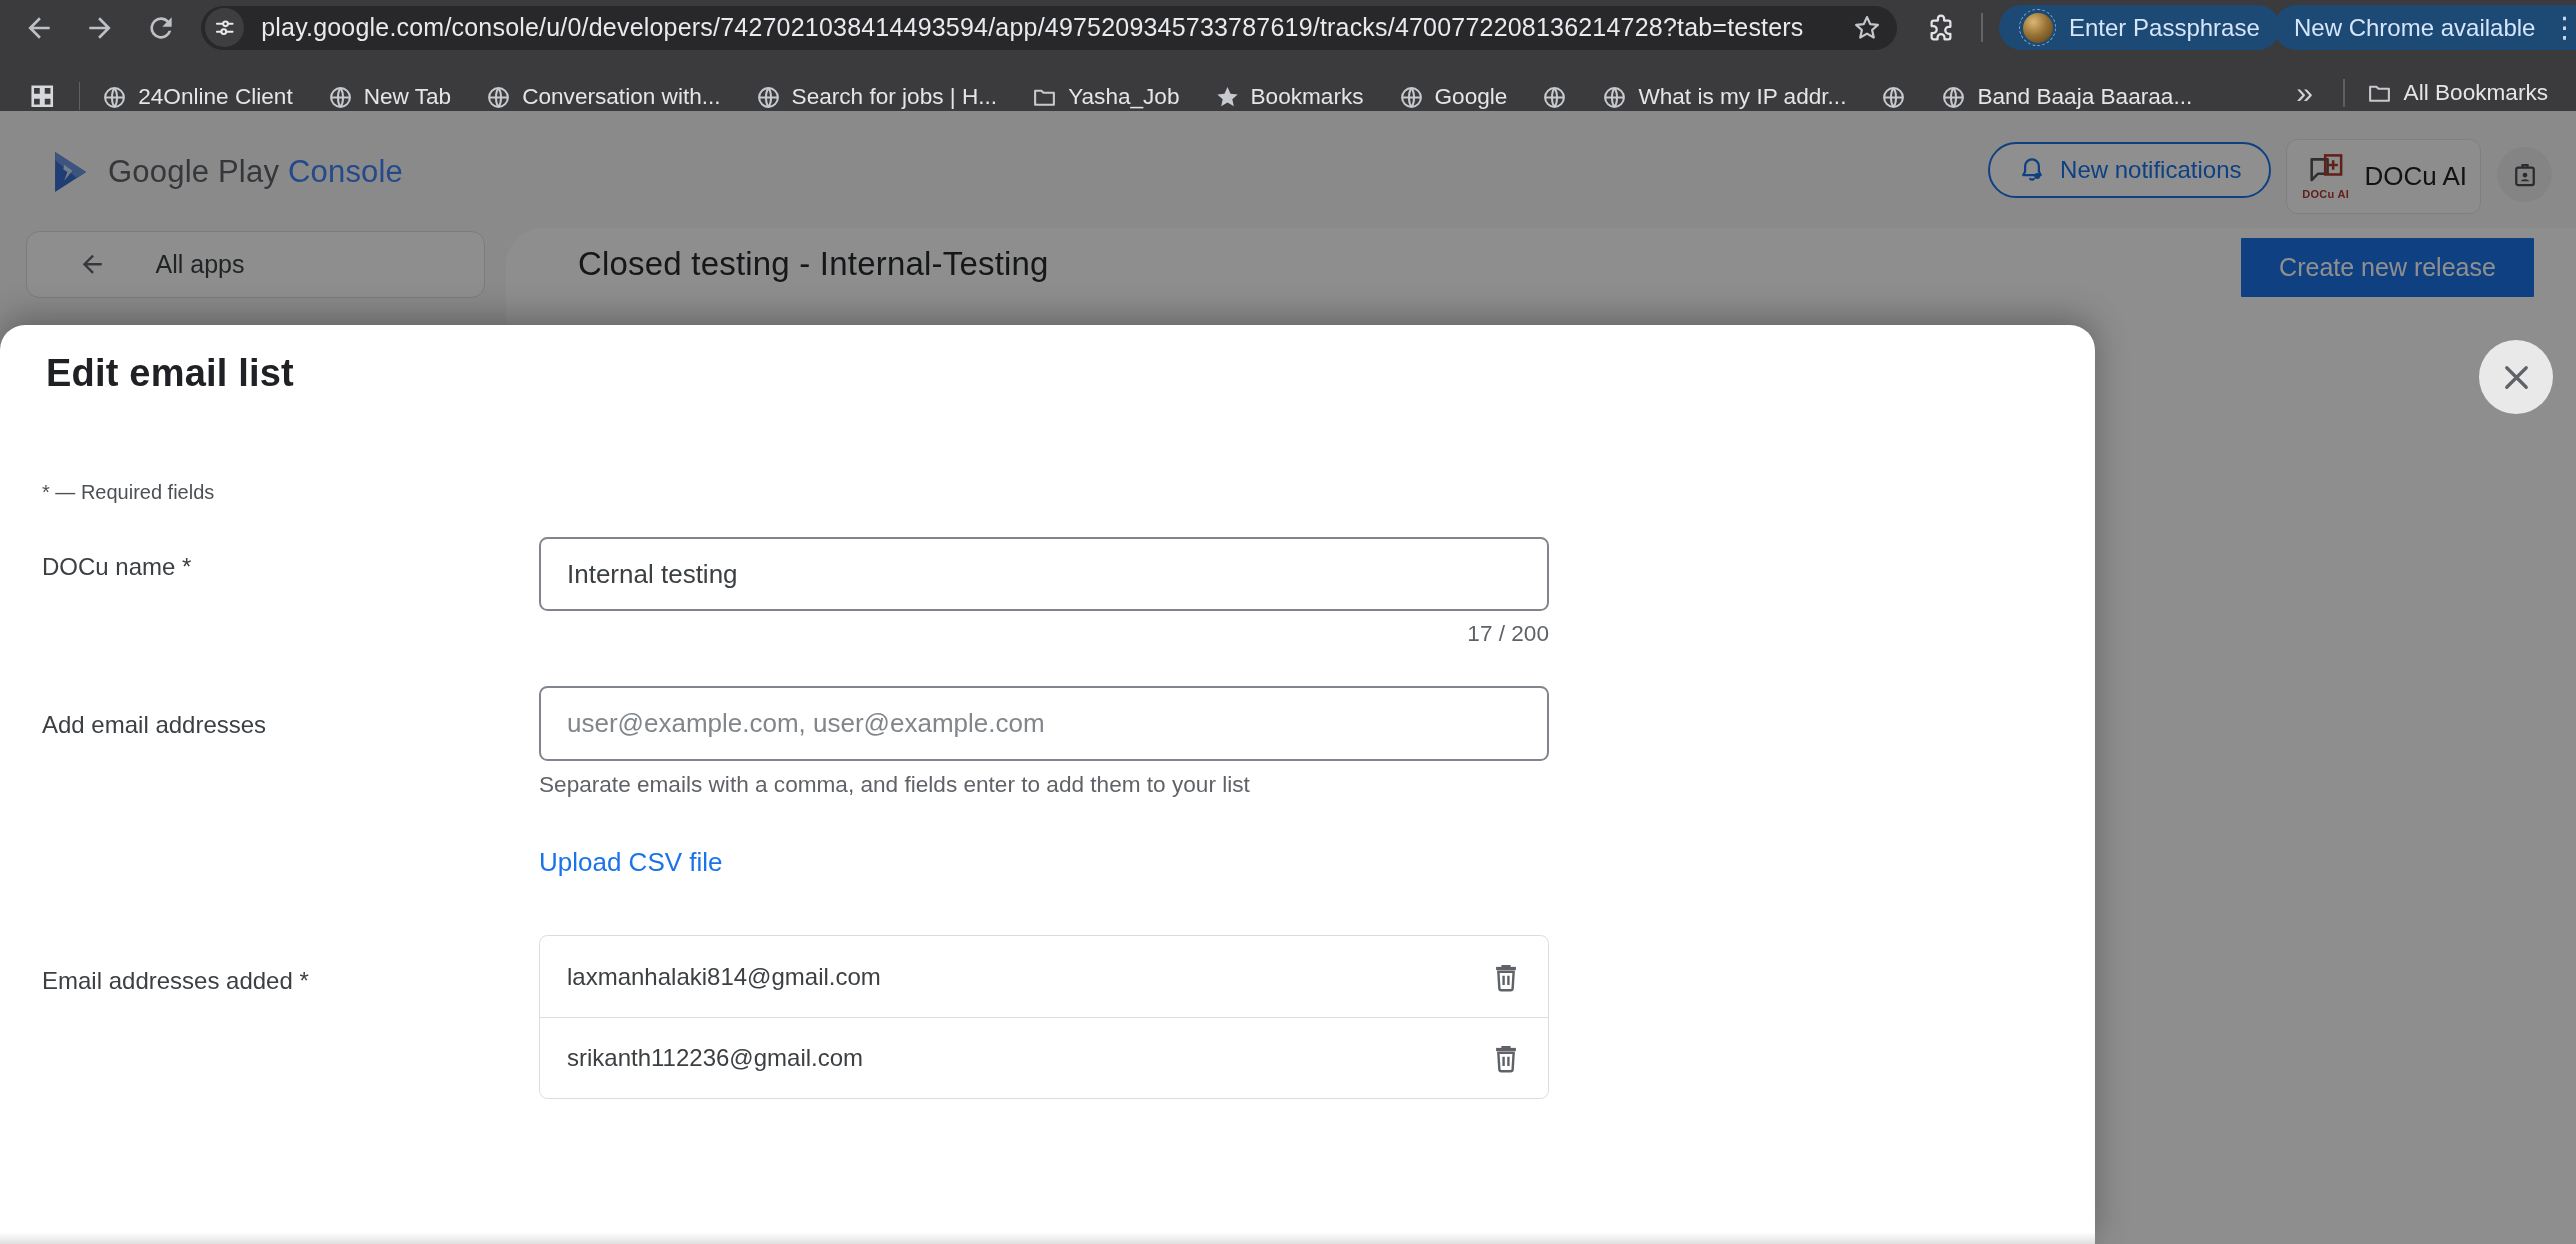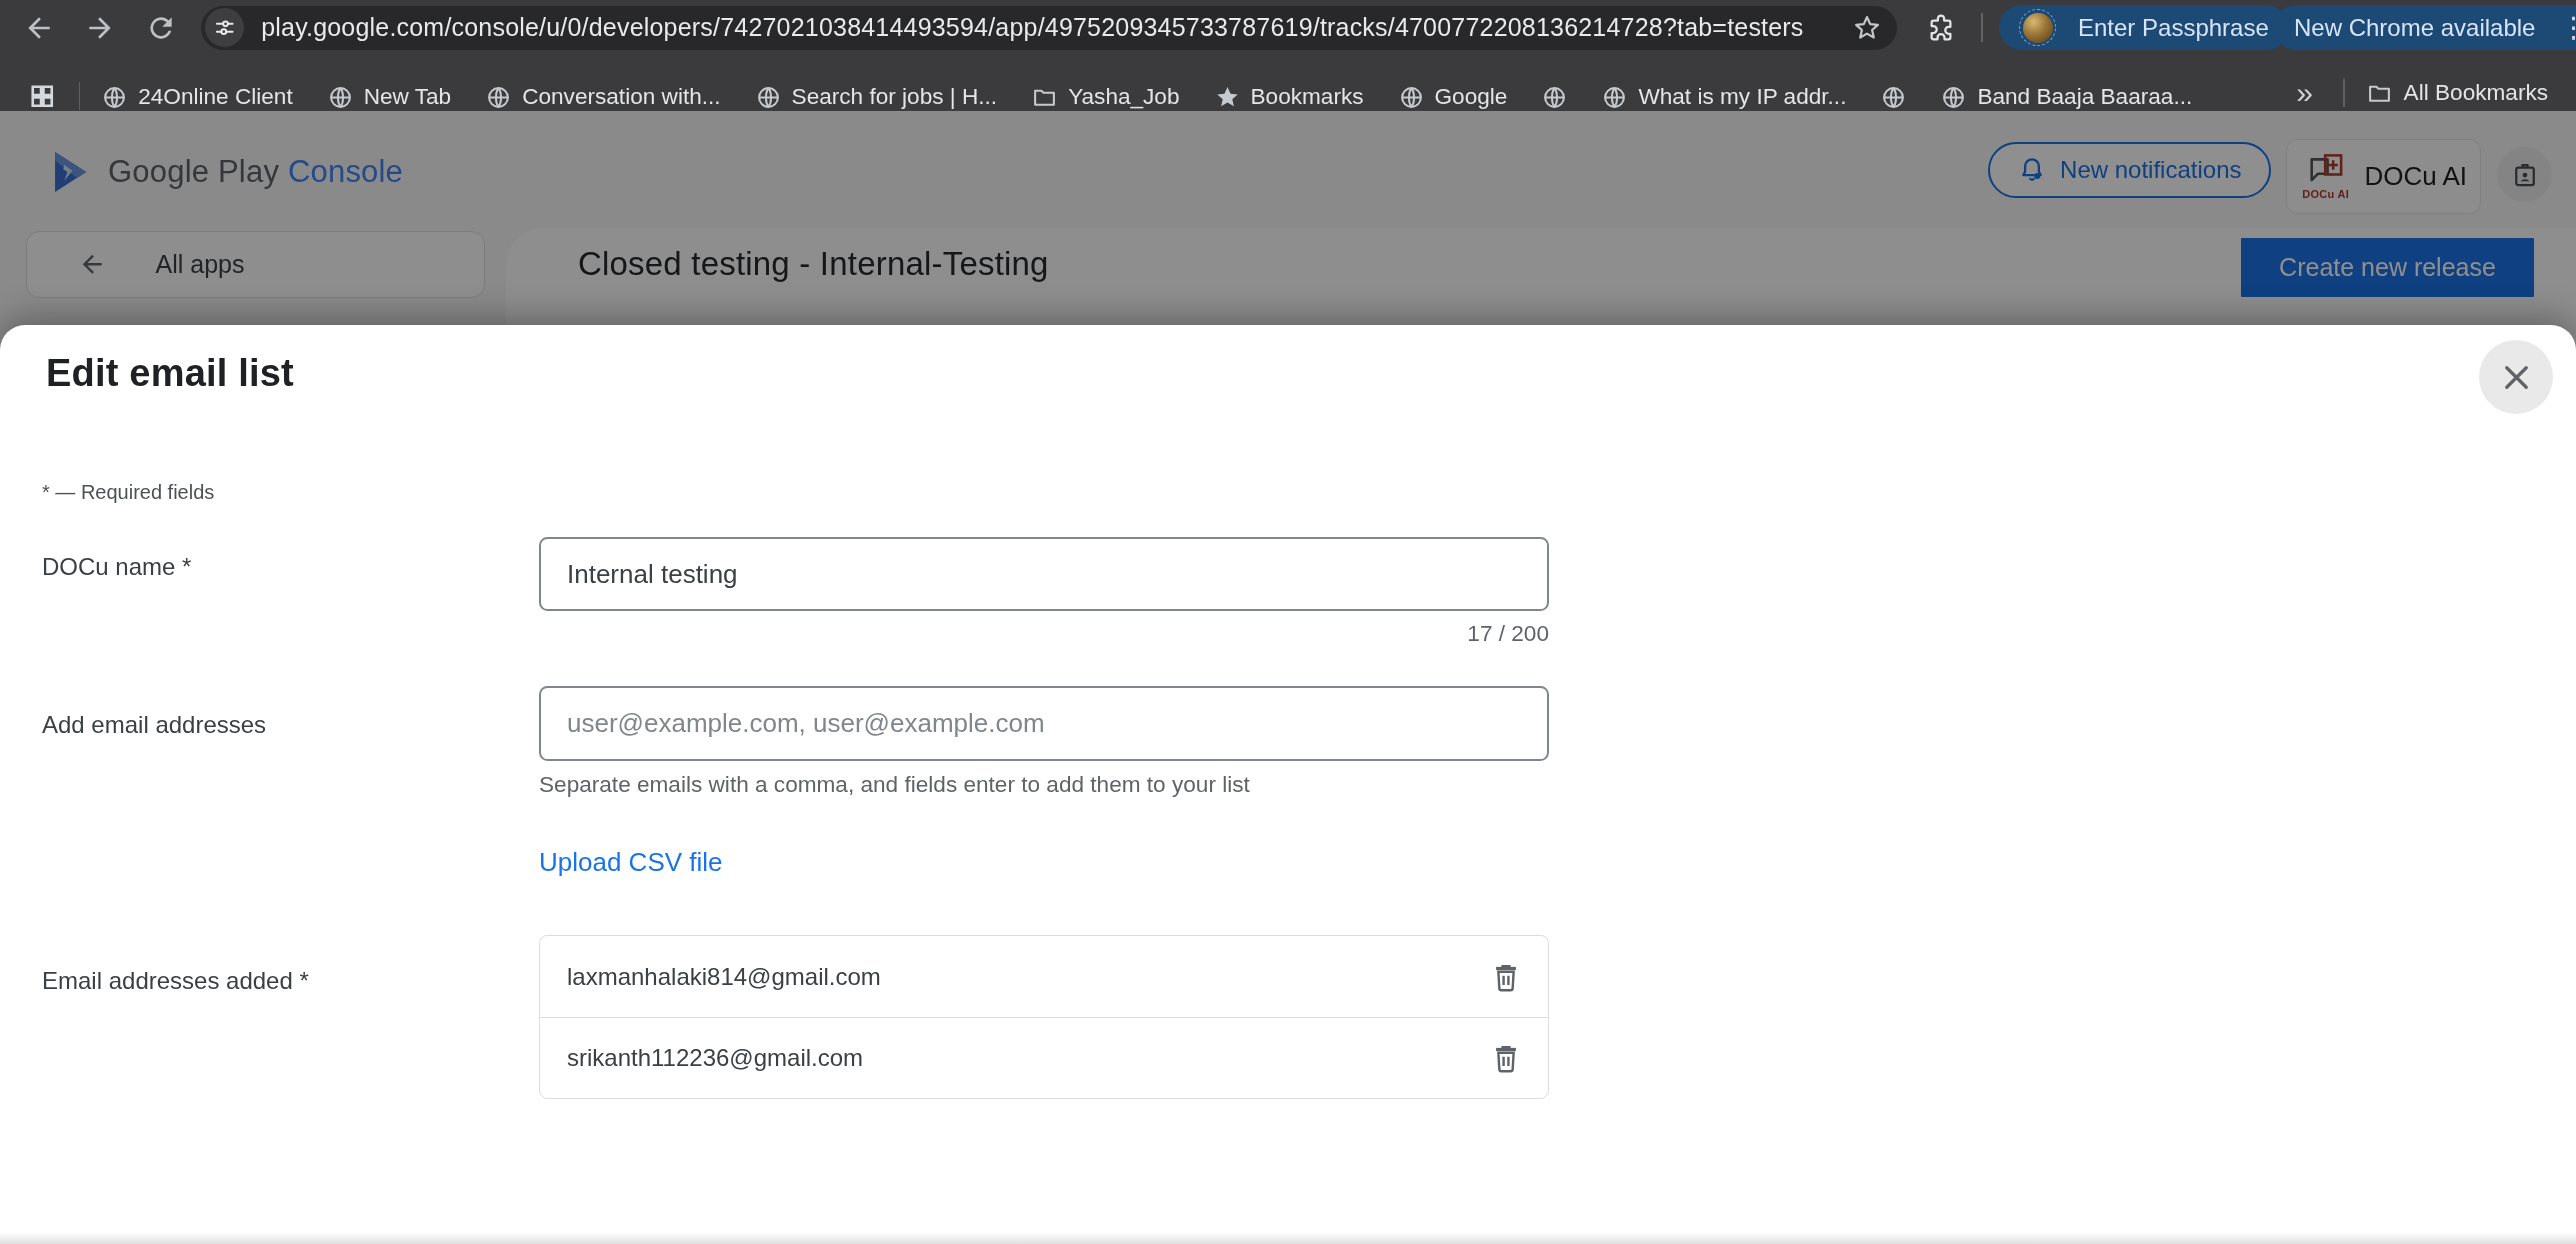--- a/index.html
+++ b/index.html
@@ -23,21 +23,21 @@
   .tune-circle svg { width:23.5px; height:23.5px; }
   .url-text { margin-left:17px; font-size:25px; color:#e8eaed; white-space:nowrap; overflow:hidden; flex:1; letter-spacing:0.2px; }
   .url-star { margin-right:15px; color:#c3c6cb; flex:0 0 auto; display:flex; }
   .url-star svg { width:30px; height:30px; }
 
   .puzzle-btn { position:absolute; left:1924px; top:11px; width:34px; height:34px; color:#e2e4e8; display:flex; align-items:center; justify-content:center; }
   .puzzle-btn svg { width:30px; height:30px; }
   .vdiv1 { position:absolute; left:1981px; top:13.4px; width:1.7px; height:28.5px; background:#636366; }
 
   .chip { position:absolute; top:5px; height:45px; border-radius:22.6px; background:#1d4a75;
-    display:flex; align-items:center; padding:0 20px; gap:22px; color:#d7e5fa; font-size:24px; white-space:nowrap; }
+    display:flex; align-items:center; padding:0 20px; gap:13px; color:#d7e5fa; font-size:24px; white-space:nowrap; }
   #passphrase-chip { left:1999px; }
   #newchrome-chip { left:2274px; }
   .pp-ring { border:1.7px dashed #85a9d3; border-radius:50%; padding:2.5px; display:inline-flex; }
   .pp-av { width:30px; height:30px; border-radius:50%;
     background:radial-gradient(circle at 35% 30%, #d9b873 0%, #9a7436 45%, #4e3816 100%); }
   .dots3 { font-size:28.5px; color:#c9d7ea; margin-left:1.7px; }
 
   .bm-row { position:absolute; top:55px; left:0; width:100%; height:55px; display:flex; align-items:flex-end; padding:0 28px; }
   .grid-ic { color:#d5d8dc; display:flex; }
   .grid-ic svg { width:28.5px; height:28.5px; }
@@ -82,21 +82,21 @@
 
   .page-title { position:absolute; left:578px; top:134px; font-size:33px; font-weight:500; color:#27292d; letter-spacing:0.2px; }
 
   .create-btn { position:absolute; left:2241px; top:127px; width:293px; height:59px; background:#1a73e8; border:none;
     border-radius:1px; color:#fff; font-size:25px; display:flex; align-items:center; justify-content:center;
     font-family:Liberation Sans, sans-serif; }
 
   .dim { position:absolute; inset:0; background:rgba(0,0,0,0.44); z-index:5; }
 
   
-  .modal { position:absolute; left:0; top:325px; width:2576px; height:919px; background:#fff;
+  .modal { position:absolute; left:0; top:325px; width:2095px; height:919px; background:#fff;
     border-radius:25px 25px 0 0; z-index:30; box-shadow:0 -6.7px 34px rgba(0,0,0,0.3); }
   .modal-title { position:absolute; left:46px; top:27px; font-size:38px; font-weight:700; color:#202124; letter-spacing:0.2px; }
   .close-btn { position:absolute; left:2479px; top:15px; width:74px; height:74px; border-radius:50%; border:none;
     background:#e9e9e9; display:flex; align-items:center; justify-content:center; color:#5f6368; cursor:pointer; }
   .close-btn svg { width:39px; height:39px; }
 
   .req-note { position:absolute; left:42px; top:156px; font-size:20px; color:#4d5156; }
 
   .f-label { position:absolute; left:42px; font-size:24px; color:#3c4043; }
   #lbl-listname { top:228px; }

